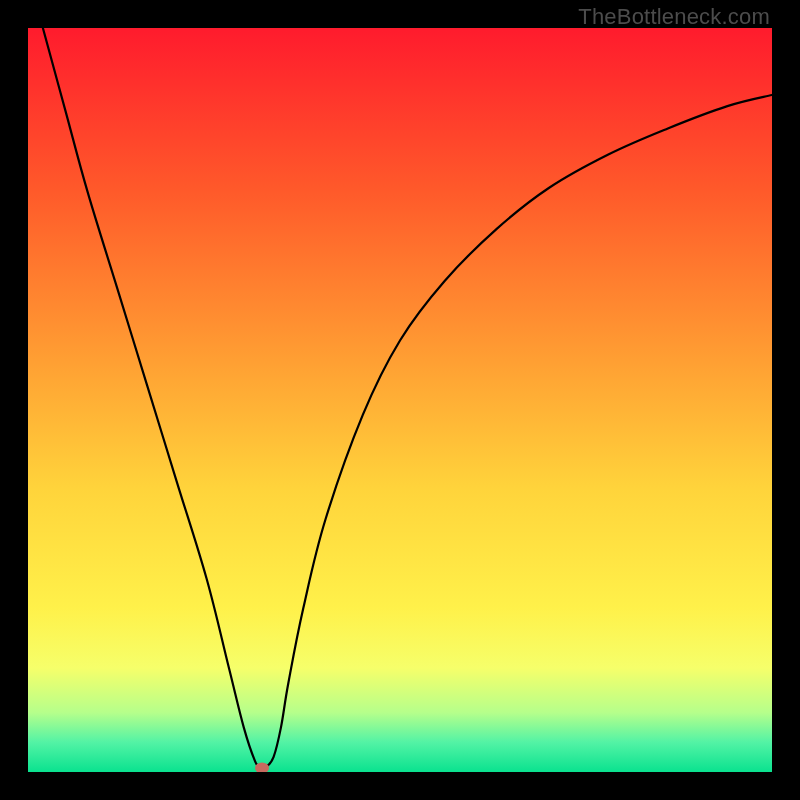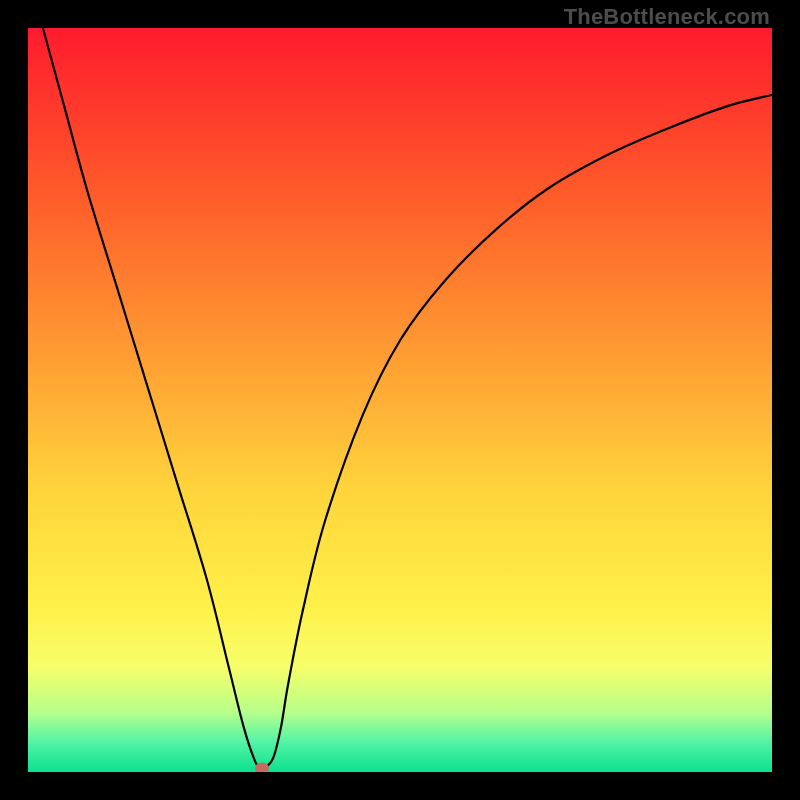--- a/index.html
+++ b/index.html
@@ -33,21 +33,21 @@
       #53F3A5 96%,
       #0AE28F 100%
     );
   }
   .watermark {
     position: absolute;
     top: 4px;
     right: 30px;
     color: #4c4c4c;
     font-size: 22px;
-    font-weight: 700;
+    font-weight: 400;
     letter-spacing: 0.2px;
     user-select: none;
   }
   svg.curve {
     position: absolute;
     left: 0; top: 0;
     width: 744px;
     height: 744px;
   }
   .marker {

